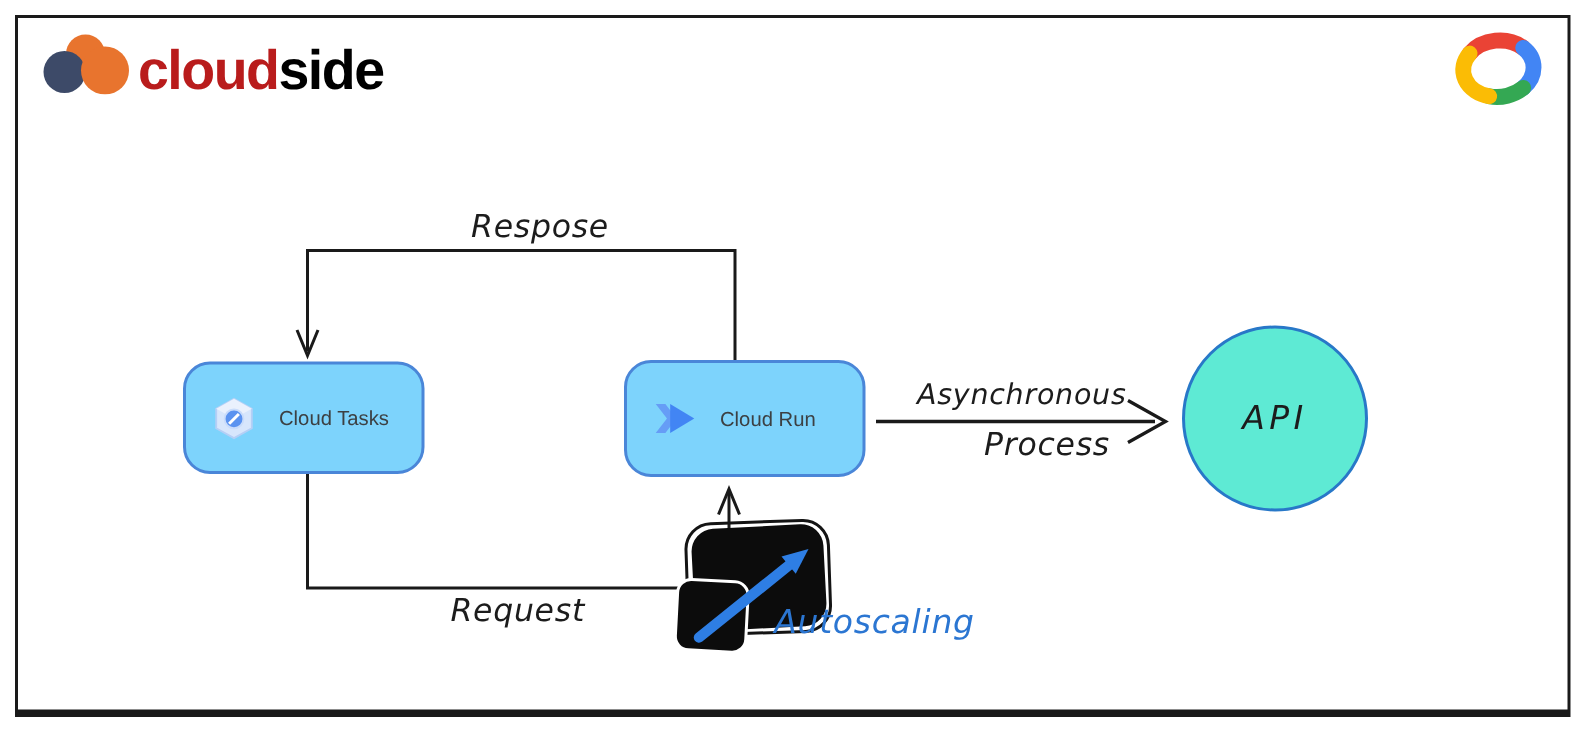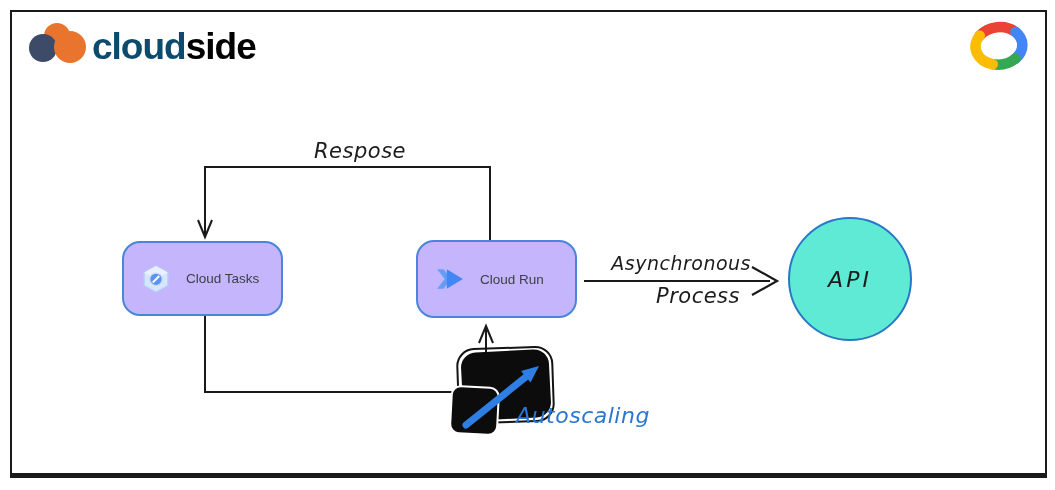--- a/index.html
+++ b/index.html
@@ -5,27 +5,27 @@
   * { margin:0; padding:0; box-sizing:border-box; }
   html,body { width:1055px; height:490px; background:#ffffff; overflow:hidden;
               font-family:"Liberation Sans", sans-serif; }
   .page { position:relative; width:1055px; height:490px; background:#fff; }
   .frame { position:absolute; left:10px; top:10px; width:1037px; height:468px;
            border:2px solid #1a1a1a; border-bottom-width:5px; background:#fff; }
   
   .brand { position:absolute; left:28px; top:20px; display:flex; align-items:center; }
   .brand-text { font-size:37px; font-weight:bold; letter-spacing:-1px; line-height:1;
                 margin-left:6px; margin-top:6px; }
-  .brand-cloud { color:#0c4a6e; }
+  .brand-cloud { color:#b91c1c; }
   .brand-side  { color:#000000; }
   .gcp-logo { position:absolute; left:966px; top:20px; }
   
   .wires { position:absolute; left:0; top:0; width:1055px; height:490px; }
   
-  .node { position:absolute; background:#c4b5fd; border:2px solid #4a86d8; border-radius:18px;
+  .node { position:absolute; background:#7dd3fc; border:2px solid #4a86d8; border-radius:18px;
           display:flex; align-items:center; gap:15px; padding:0 12px 0 17px; }
   .node-tasks { left:122px; top:241px; width:161px; height:75px; }
   .node-run   { left:416px; top:240px; width:161px; height:78px; }
   .node-label { font-size:13.5px; color:#3c4043; }
   .api-node { position:absolute; left:788px; top:217px; width:124px; height:124px;
               border:2.5px solid #2878c8; border-radius:50%; background:#5eead4;
               display:flex; align-items:center; justify-content:center; }
   
   .hand { position:absolute; font-family:"DejaVu Sans", sans-serif; font-style:italic;
           color:#1c1c1c; text-align:right; letter-spacing:0.5px; }
@@ -106,16 +106,17 @@
       <polygon points="11,2 26,11 11,20" fill="#4285f4"></polygon>
     </svg>
     <span class="node-label">Cloud Run</span>
   </div>
 
   <div class="api-node">
     <span class="hand lbl-api">API</span>
   </div>
 
   <div class="hand lbl-respose">Respose</div>
+  <div class="hand lbl-request">Request</div>
   <div class="hand lbl-async1">Asynchronous</div>
   <div class="hand lbl-async2">Process</div>
   <div class="hand lbl-autoscaling">Autoscaling</div>
 </div>
 
 </body></html>

